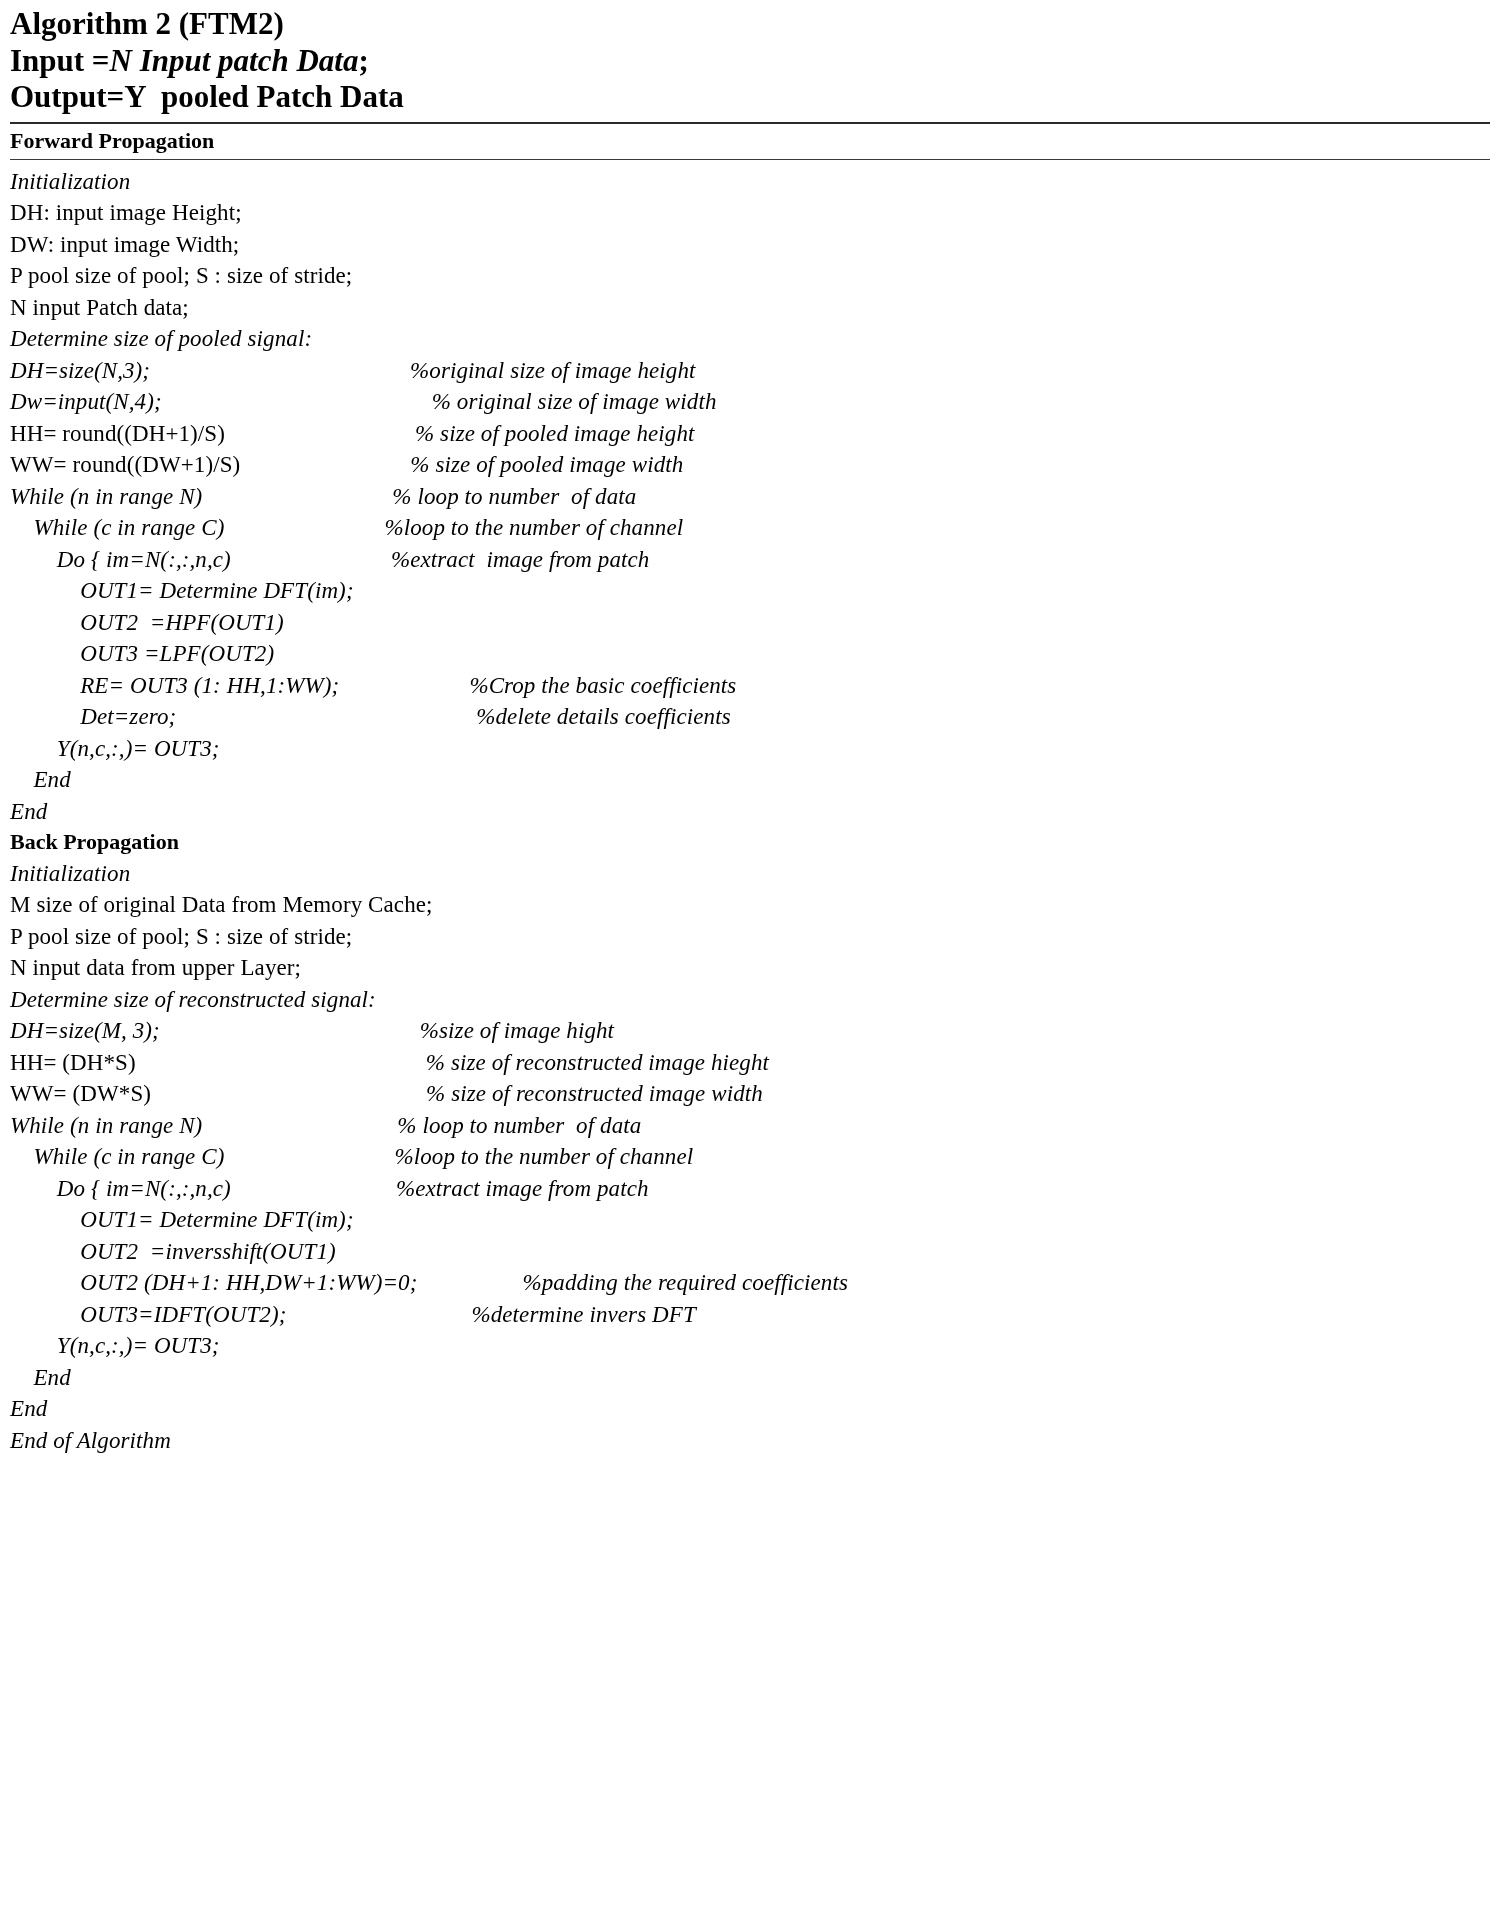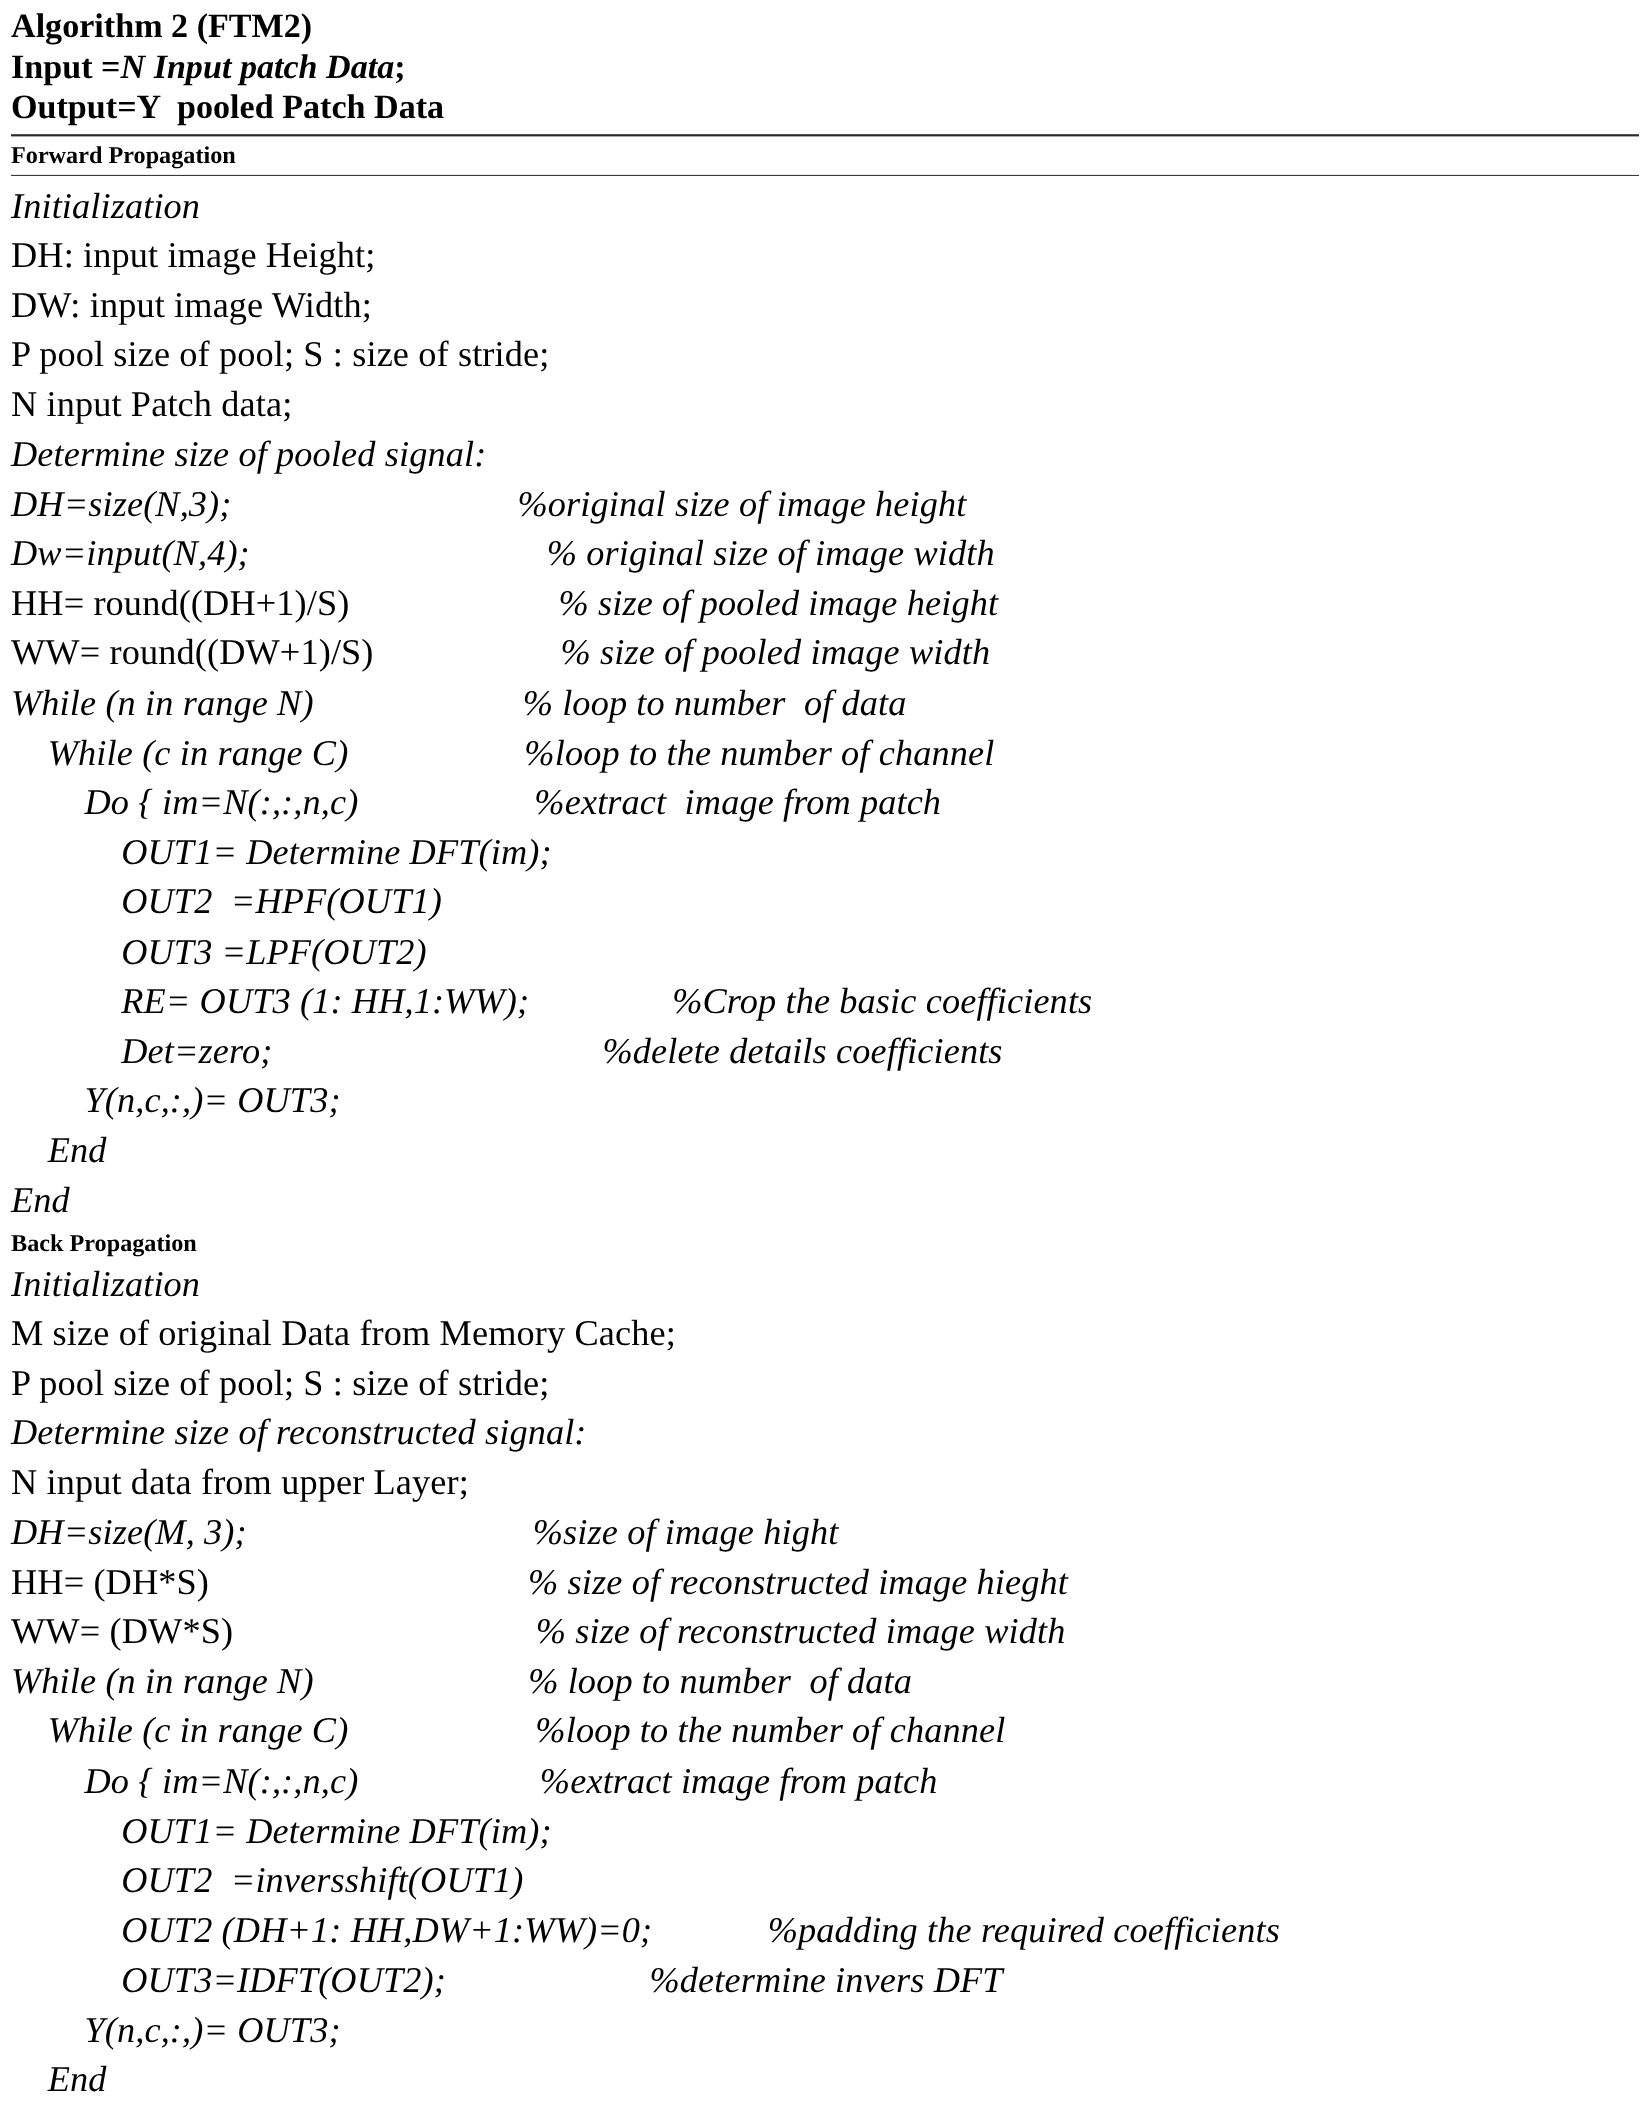--- a/index.html
+++ b/index.html
@@ -35,21 +35,21 @@
   .hdr-line .ital {
     font-style: italic;
   }
   .section-title {
     font-size: 22px;
     font-weight: bold;
     line-height: 1.22;
     margin: 2px 0 2px 0;
   }
   .code-line {
-    font-size: 33px;
+    font-size: 23px;
     line-height: 1.37;
     white-space: pre;
     letter-spacing: 0.1px;
   }
   .code-line.it {
     font-style: italic;
   }
   .seg-code {
     display: inline-block;
     vertical-align: top;
@@ -100,22 +100,22 @@
       <div class="code-line it"><span class="seg-code">    End</span></div>
       <div class="code-line it"><span class="seg-code">End</span></div>
     </div>
 
   <div class="section-title">Back  Propagation</div>
 
   <div id="back-lines">
       <div class="code-line it"><span class="seg-code">Initialization</span></div>
       <div class="code-line"><span class="seg-code">M size of original Data from Memory Cache;</span></div>
       <div class="code-line"><span class="seg-code">P pool size of pool; S : size of stride;</span></div>
+      <div class="code-line"><span class="seg-code">N input data from upper Layer;</span></div>
       <div class="code-line it"><span class="seg-code">Determine size of reconstructed signal:</span></div>
-      <div class="code-line"><span class="seg-code">N input data from upper Layer;</span></div>
       <div class="code-line it"><span class="seg-code">DH=size(M, 3);</span><span class="seg-cmt" style="margin-left: 260px;">%size of image hight</span></div>
       <div class="code-line"><span class="seg-code">HH= (DH*S)</span><span class="seg-cmt" style="margin-left: 290px; font-family: Liberation Serif, serif;">% size of reconstructed image hieght</span></div>
       <div class="code-line"><span class="seg-code">WW= (DW*S)</span><span class="seg-cmt" style="margin-left: 275px;">% size of reconstructed image width</span></div>
       <div class="code-line it"><span class="seg-code">While (n in range N)</span><span class="seg-cmt" style="margin-left: 195px;">% loop to number  of data</span></div>
       <div class="code-line it"><span class="seg-code">    While (c in range C)</span><span class="seg-cmt" style="margin-left: 170px;">%loop to the number of channel</span></div>
       <div class="code-line it"><span class="seg-code">        Do { im=N(:,:,n,c)</span><span class="seg-cmt" style="margin-left: 165px;">%extract image from patch</span></div>
       <div class="code-line it"><span class="seg-code">            OUT1= Determine DFT(im);</span></div>
       <div class="code-line it"><span class="seg-code">            OUT2  =inversshift(OUT1)</span></div>
       <div class="code-line it"><span class="seg-code">            OUT2 (DH+1: HH,DW+1:WW)=0;</span><span class="seg-cmt" style="margin-left: 105px;">%padding the required coefficients</span></div>
       <div class="code-line it"><span class="seg-code">            OUT3=IDFT(OUT2);</span><span class="seg-cmt" style="margin-left: 185px;">%determine invers DFT</span></div>

